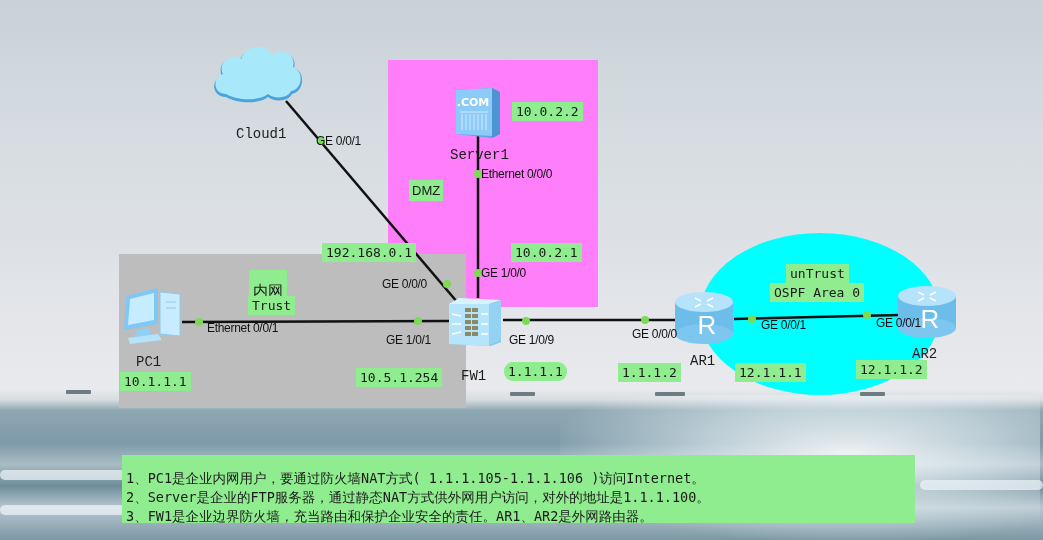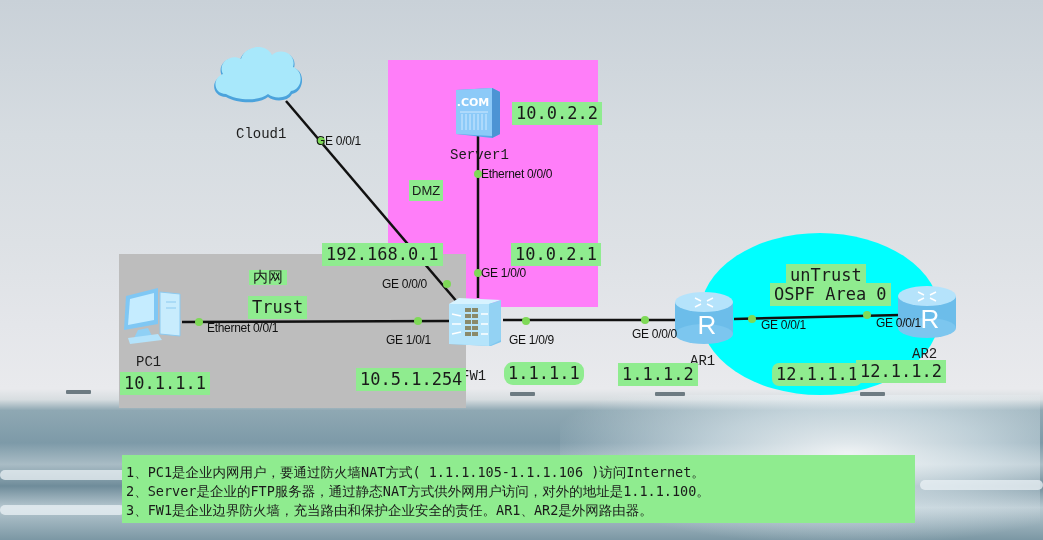--- a/index.html
+++ b/index.html
@@ -10,30 +10,30 @@
   .sea-glare { position:absolute; left:560px; top:395px; width:480px; height:145px;
     background: radial-gradient(ellipse at 60% 40%, rgba(255,255,255,0.85) 0%, rgba(240,248,252,0.55) 35%, rgba(200,220,230,0) 75%); }
   .wave { position:absolute; height:10px; border-radius:6px; background:rgba(235,242,246,0.75); }
   .boat { position:absolute; height:4px; background:#6d7b82; border-radius:1px; }
 
   .zone { position:absolute; }
   #zone-dmz { left:388px; top:60px; width:210px; height:247px; background:#ff7ef9; }
   #zone-trust { left:119px; top:254px; width:347px; height:154px; background:#bdbdbd; }
   #zone-untrust { left:700px; top:233px; width:240px; height:162px; background:#00ffff; border-radius:50%; }
 
-  .lbl { position:absolute; background:#8fec8f; font-family:"DejaVu Sans Mono", monospace; color:#1a1a1a; white-space:nowrap; line-height:1; padding:3px 4px; font-size:17px; }
+  .lbl { position:absolute; background:#8fec8f; font-family:"DejaVu Sans Mono", monospace; color:#1a1a1a; white-space:nowrap; line-height:1; padding:3px 4px; font-size:13px; }
   .iface { position:absolute; font-family:"Liberation Sans", sans-serif; font-size:12px; color:#111; white-space:nowrap; letter-spacing:-0.3px; }
   .devname { position:absolute; font-family:Liberation Mono, monospace; font-size:14px; color:#1d1d1d; white-space:nowrap; }
   .dot { position:absolute; width:8px; height:8px; border-radius:50%; background:#7ed957; }
 
   svg.links { position:absolute; left:0; top:0; }
   .device { position:absolute; }
 
   #notes { position:absolute; left:122px; top:455px; width:793px; height:68px; background:#8fec8f;
-    font-family:"DejaVu Sans Mono", monospace; font-size:13.5px; color:#1a1a1a; line-height:19px; padding:8px 4px; box-sizing:border-box; }
+    font-family:"DejaVu Sans Mono", monospace; font-size:13.5px; color:#1a1a1a; line-height:19px; padding:14px 4px; box-sizing:border-box; }
   #notes div { white-space:nowrap; }
 </style>
 </head>
 <body>
 
 <div id="canvas">
 
   <div class="sea-glare"></div>
   <div class="wave" style="left:0;top:470px;width:130px;"></div>
   <div class="wave" style="left:0;top:505px;width:125px;"></div>
@@ -97,21 +97,21 @@
   <div class="devname" style="left:450px;top:147px;">Server1</div>
   <div class="iface" style="left:481px;top:167px;">Ethernet 0/0/0</div>
 
   <div class="lbl" style="left:409px;top:180px;font-family:'Liberation Sans',sans-serif;font-size:13px;padding:4px 3px;">DMZ</div>
 
   <div class="lbl" style="left:322px;top:243px;">192.168.0.1</div>
   <div class="lbl" style="left:511px;top:243px;">10.0.2.1</div>
   <div class="iface" style="left:382px;top:277px;">GE 0/0/0</div>
   <div class="iface" style="left:481px;top:266px;">GE 1/0/0</div>
 
-  <div class="lbl" style="left:249px;top:270px;font-family:'DejaVu Sans',sans-serif;font-size:15px;padding:0 4px;">内网</div>
+  <div class="lbl" style="left:249px;top:270px;font-family:'DejaVu Sans',sans-serif;font-size:15px;padding:14px 4px;">内网</div>
   <div class="lbl" style="left:248px;top:296px;">Trust</div>
 
   <div class="device" style="left:118px;top:288px;width:64px;height:56px;">
     <svg width="64" height="56" viewBox="0 0 64 56">
       <polygon points="42,4 62,6 62,48 42,46" fill="#c8ecfd" stroke="#8ccaf0" stroke-width="1"></polygon>
       <line x1="48" y1="14" x2="58" y2="14" stroke="#8ccaf0"></line>
         <line x1="48" y1="20" x2="58" y2="20" stroke="#8ccaf0"></line>
       <polygon points="8,8 40,0 40,36 6,42" fill="#7fc7f4"></polygon>
       <polygon points="12,11 36,5 36,32 10,37" fill="#c5ecff"></polygon>
       <polygon points="20,42 30,40 34,48 16,50" fill="#8fd0f5"></polygon>
@@ -167,21 +167,21 @@
       <g stroke="#fff" stroke-width="1.5" fill="none">
         <path d="M22 8 l6 3 M40 8 l-6 3 M22 17 l6 -3 M40 17 l-6 -3"></path>
       </g>
       <text x="34" y="44" font-family="Liberation Sans, sans-serif" font-size="26" fill="#fff" text-anchor="middle">R</text>
     </svg>
   </div>
   <div class="iface" style="left:632px;top:327px;">GE 0/0/0</div>
   <div class="iface" style="left:761px;top:318px;">GE 0/0/1</div>
   <div class="devname" style="left:690px;top:353px;">AR1</div>
   <div class="lbl" style="left:618px;top:363px;">1.1.1.2</div>
-  <div class="lbl" style="left:772px;top:363px;border-radius:7px;">12.1.1.1</div>
+  <div class="lbl" style="left:735px;top:363px;">12.1.1.1</div>
 
   <div class="device" style="left:896px;top:284px;width:62px;height:56px;">
     <svg width="62" height="56" viewBox="0 0 62 56">
       <rect x="2" y="12" width="58" height="32" fill="#6cbdea"></rect>
       <ellipse cx="31" cy="44" rx="29" ry="10" fill="#7cc6ef"></ellipse>
       <ellipse cx="31" cy="12" rx="29" ry="10" fill="#b5e3fb"></ellipse>
       <g stroke="#fff" stroke-width="1.5" fill="none">
         <path d="M22 8 l6 3 M40 8 l-6 3 M22 17 l6 -3 M40 17 l-6 -3"></path>
       </g>
       <text x="34" y="44" font-family="Liberation Sans, sans-serif" font-size="26" fill="#fff" text-anchor="middle">R</text>

